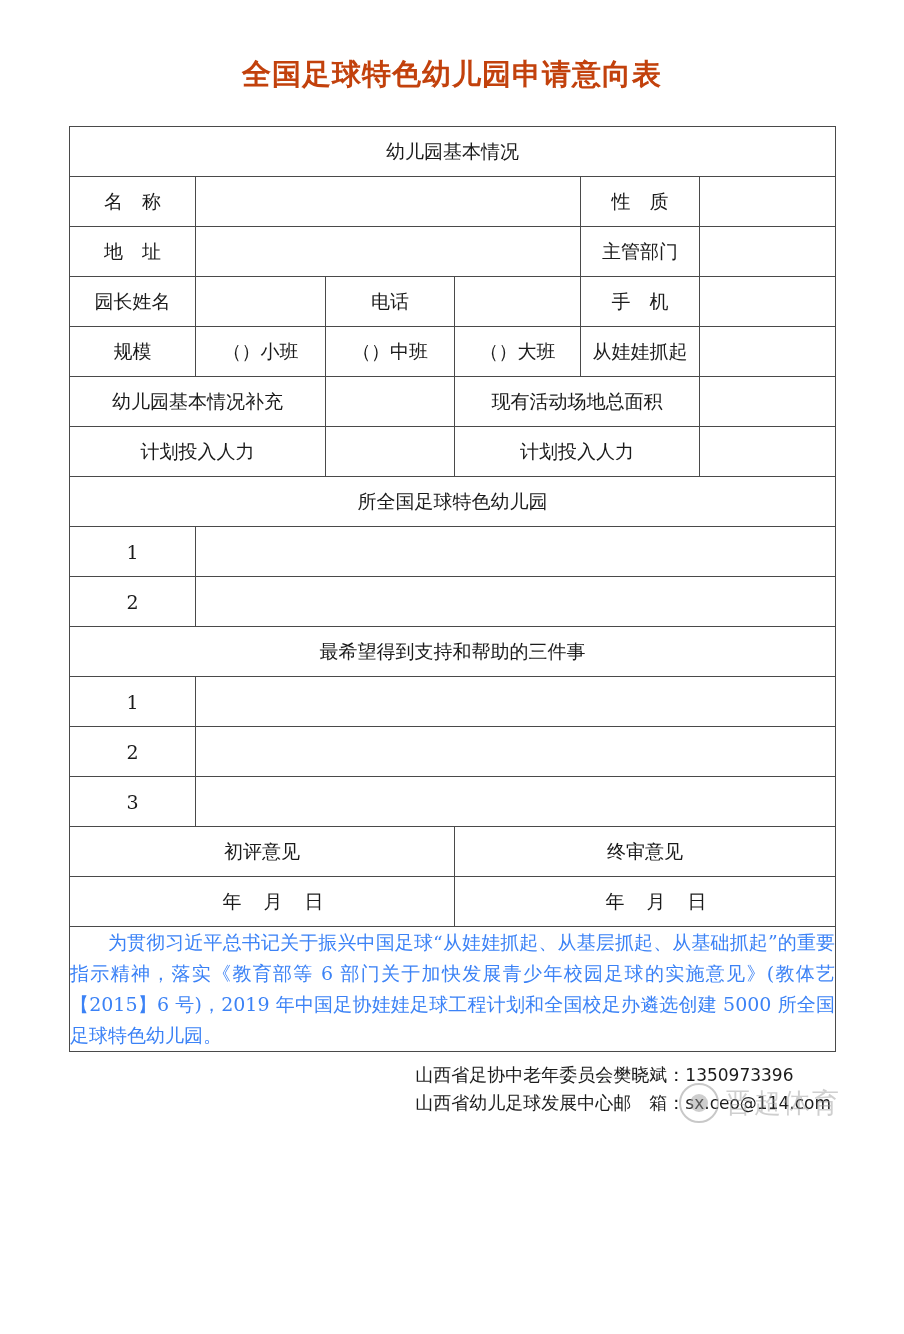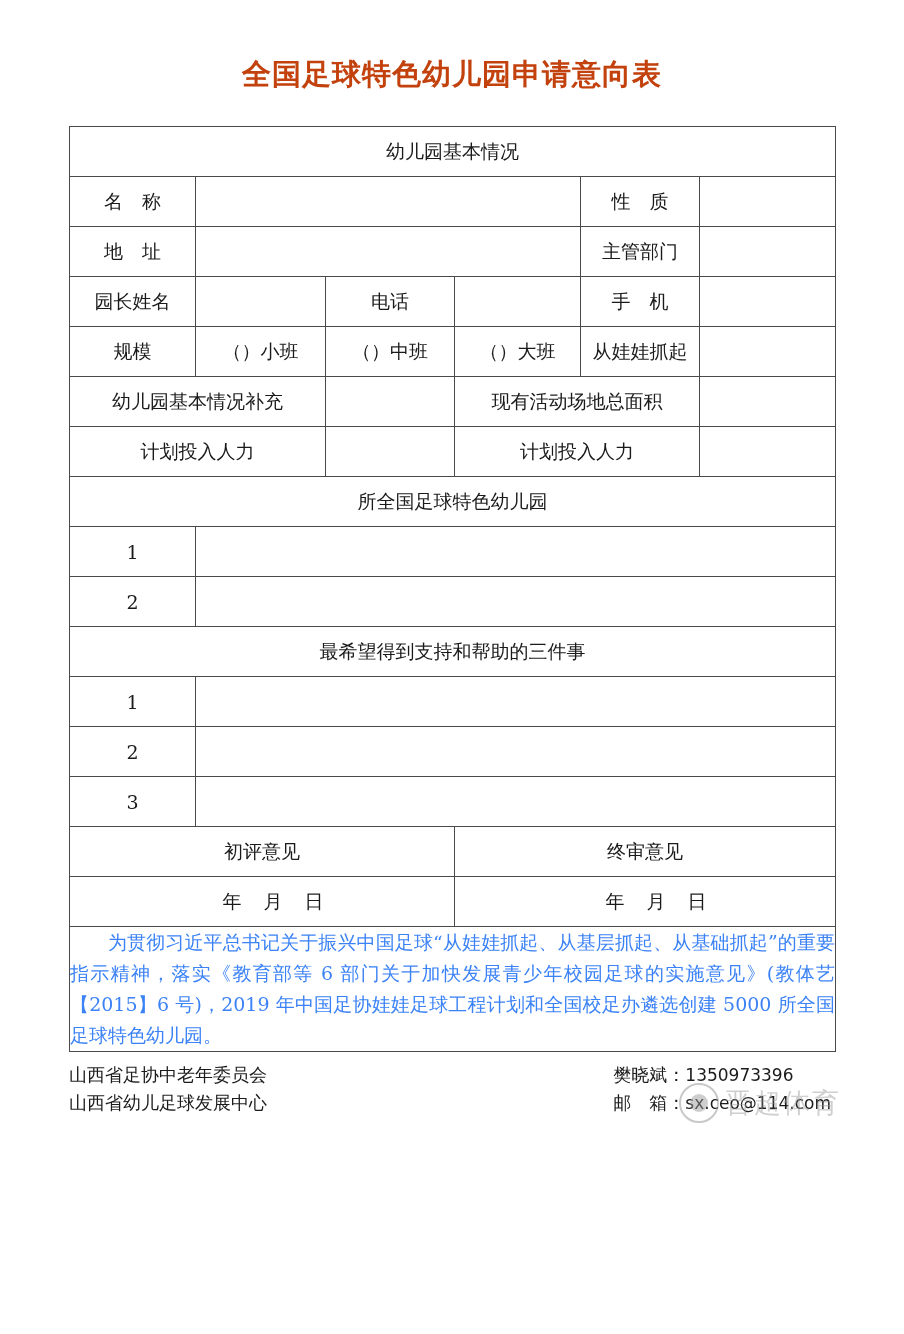--- a/index.html
+++ b/index.html
@@ -92,21 +92,21 @@
     text-align: justify;
     color: #3b82f6;
     font-family: "DejaVu Serif", "Liberation Serif", serif;
   }
   .footer {
     margin: 0 auto;
     width: 766px;
     position: relative;
     padding-top: 9px;
     display: flex;
-    justify-content: space-between;
+    justify-content: flex-end;
     align-items: flex-start;
   }
   .footer-left, .footer-right {
     font-size: 18px;
     line-height: 28px;
     color: #1b1b1b;
     font-family: "DejaVu Serif", "Liberation Serif", serif;
   }
   .footer-right { position: relative; padding-right: 4px; }
   .footer-right .lbl { display: inline-block; }

